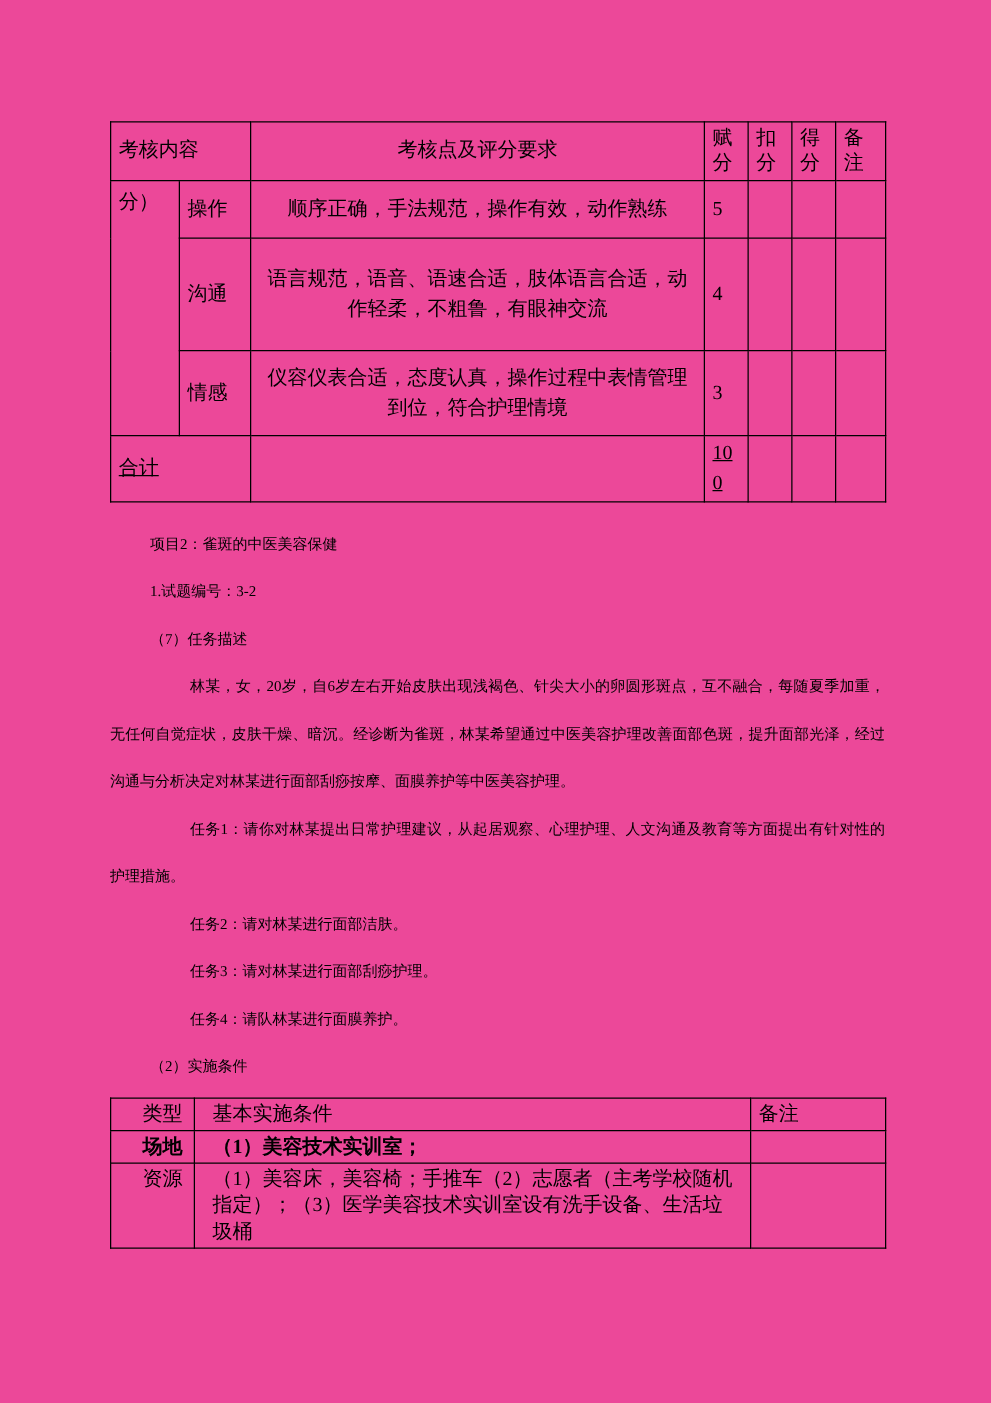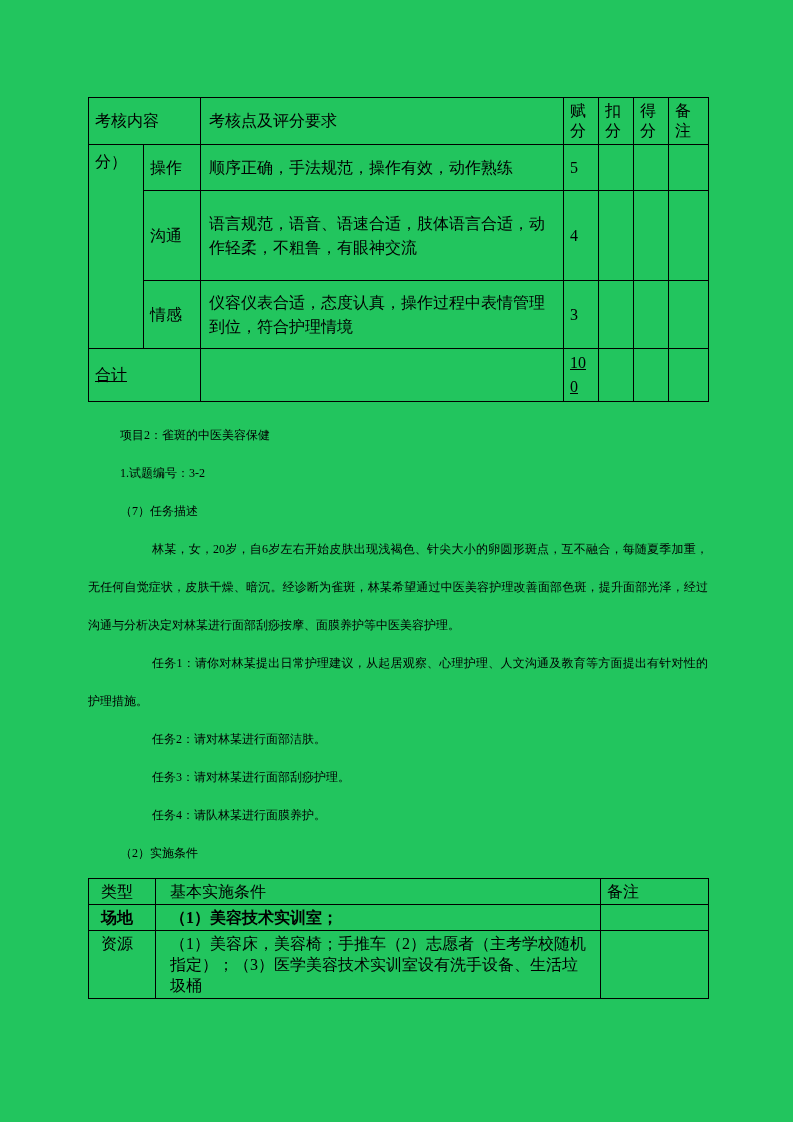--- a/index.html
+++ b/index.html
@@ -1,21 +1,21 @@
 <!DOCTYPE html>
 <html><head>
 <meta charset="utf-8">
 <style>
   * { margin: 0; padding: 0; box-sizing: border-box; }
   html, body { background: #ffffff; }
   .page {
     position: relative;
     width: 793px;
     height: 1122px;
-    background: #22c55e;
+    background: #ec4899;
     color: #000000;
     font-family: "Liberation Serif", "DejaVu Serif", serif;
     overflow: hidden;
   }
   .content {
     position: absolute;
     left: 88px;
     top: 97px;
     width: 620px;
   }
@@ -31,35 +31,35 @@
   }
   
   .score-table { font-size: 16px; line-height: 24px; }
   .score-table td { padding: 2px 6px; }
   .score-table .hdr-row { height: 47px; }
   .score-table .r1 { height: 46px; }
   .score-table .r2 { height: 90px; }
   .score-table .r3 { height: 68px; padding-left: 38px; }
   .score-table .total-row { height: 33px; text-decoration: underline; }
   .score-table .group-cell { vertical-align: top; padding-top: 5px; }
-  .score-table .criteria-cell { padding-left: 8px; padding-right: 8px; text-align: left; }
+  .score-table .criteria-cell { padding-left: 8px; padding-right: 8px; text-align: center; }
   .score-table .narrow-cell { padding: 2px 2px 2px 6px; line-height: 20px; }
   
   .body-section {
     margin-top: 14px;
     font-size: 12px;
     line-height: 38px;
     text-align: justify;
   }
   .heading-line { padding-left: 32px; }
   .indent-para { text-indent: 64px; }
   
   .cond-table { font-size: 16px; line-height: 21px; margin-top: 6px; }
   .cond-table td { padding: 2px 6px; vertical-align: top; }
-  .cond-table .type-cell { padding-left: 12px; }
+  .cond-table .type-cell { padding-left: 22px; text-align: center; }
   .cond-table .cond-cell { padding-left: 14px; padding-right: 8px; }
   .cond-table .hdr2-row { height: 25px; }
   .cond-table .venue-row { height: 25px; font-weight: bold; }
   .cond-table .resource-row { height: 66px; }
 </style>
 </head>
 <body>
 
 <div class="page">
   <div class="content">

